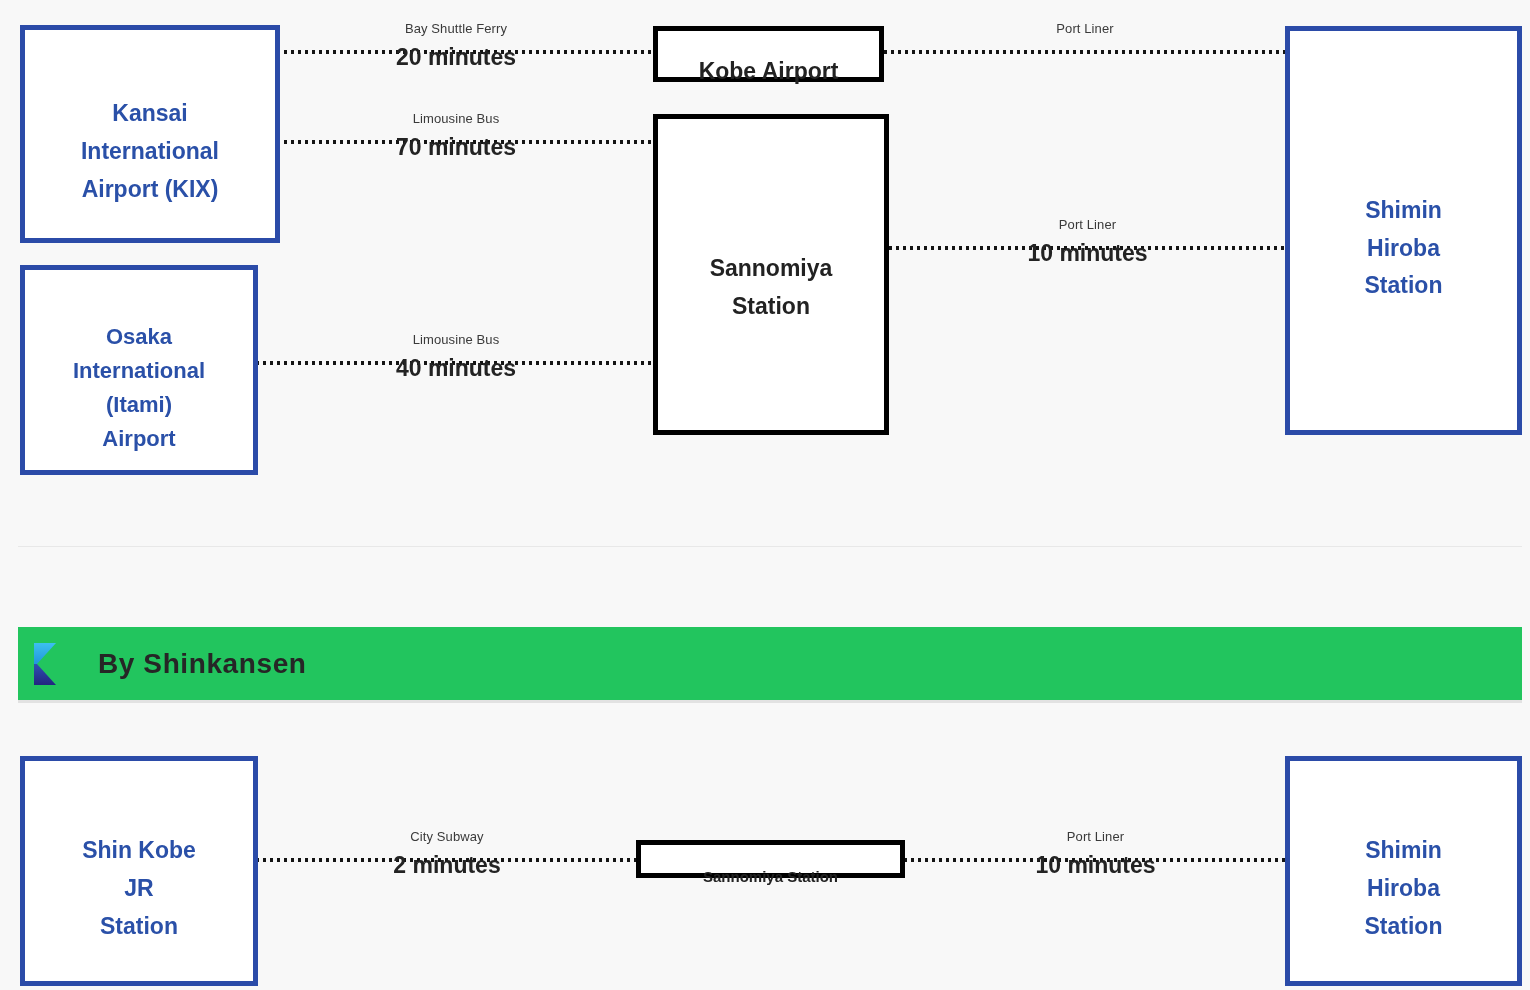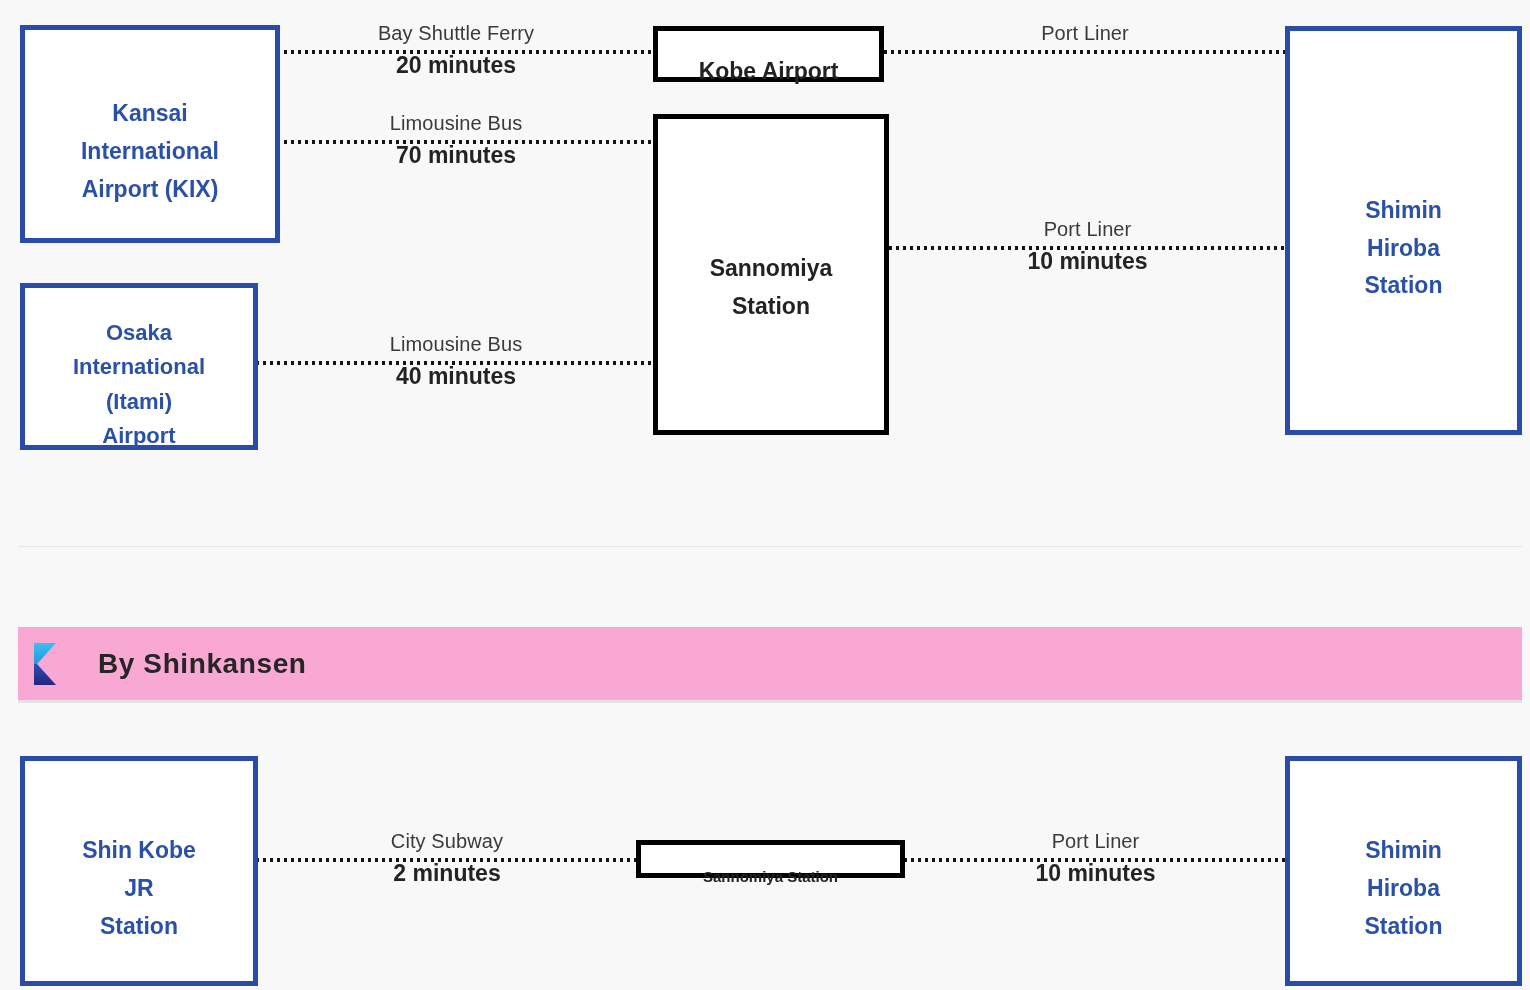--- a/index.html
+++ b/index.html
@@ -69,21 +69,21 @@
     background-position: left center;
   }
   .edge-label {
     position: absolute;
     z-index: 2;
     text-align: center;
     pointer-events: none;
   }
   .edge-label .mode {
     display: block;
-    font-size: 20px;
+    font-size: 13px;
     color: #3a3a3a;
     font-weight: normal;
     letter-spacing: 0.1px;
     line-height: 1.1;
     margin-bottom: 9px;
   }
   .edge-label .dur {
     display: block;
     font-size: 23px;
     color: #232323;
@@ -97,21 +97,21 @@
     position: absolute;
     background: #e8e8e8;
     height: 1px;
     z-index: 1;
   }
 
   
   .section-header {
     position: absolute;
     box-sizing: border-box;
-    background: #f9a8d4;
+    background: #22c55e;
     border-bottom: 3px solid #e2e2e2;
     display: flex;
     align-items: center;
     z-index: 3;
   }
   .section-header .hdr-icon {
     width: 22px;
     height: 42px;
     margin-left: 16px;
     flex: 0 0 auto;
@@ -132,21 +132,21 @@
 <div class="stage">
 
   <div class="node blue" style="left:20px; top:25px; width:260px; height:218px;">
     <span class="lines">
       <span class="ln">Kansai</span>
       <span class="ln">International</span>
       <span class="ln">Airport (KIX)</span>
     </span>
   </div>
 
-  <div class="node blue" style="left:20px; top:283px; width:238px; height:167px; font-size:22px; line-height:1.55;">
+  <div class="node blue" style="left:20px; top:265px; width:238px; height:210px; font-size:22px; line-height:1.55;">
     <span class="lines">
       <span class="ln">Osaka</span>
       <span class="ln">International</span>
       <span class="ln">(Itami)</span>
       <span class="ln">Airport</span>
     </span>
   </div>
 
   <div class="node black" style="left:653px; top:26px; width:231px; height:56px;">
     <span class="lines">

